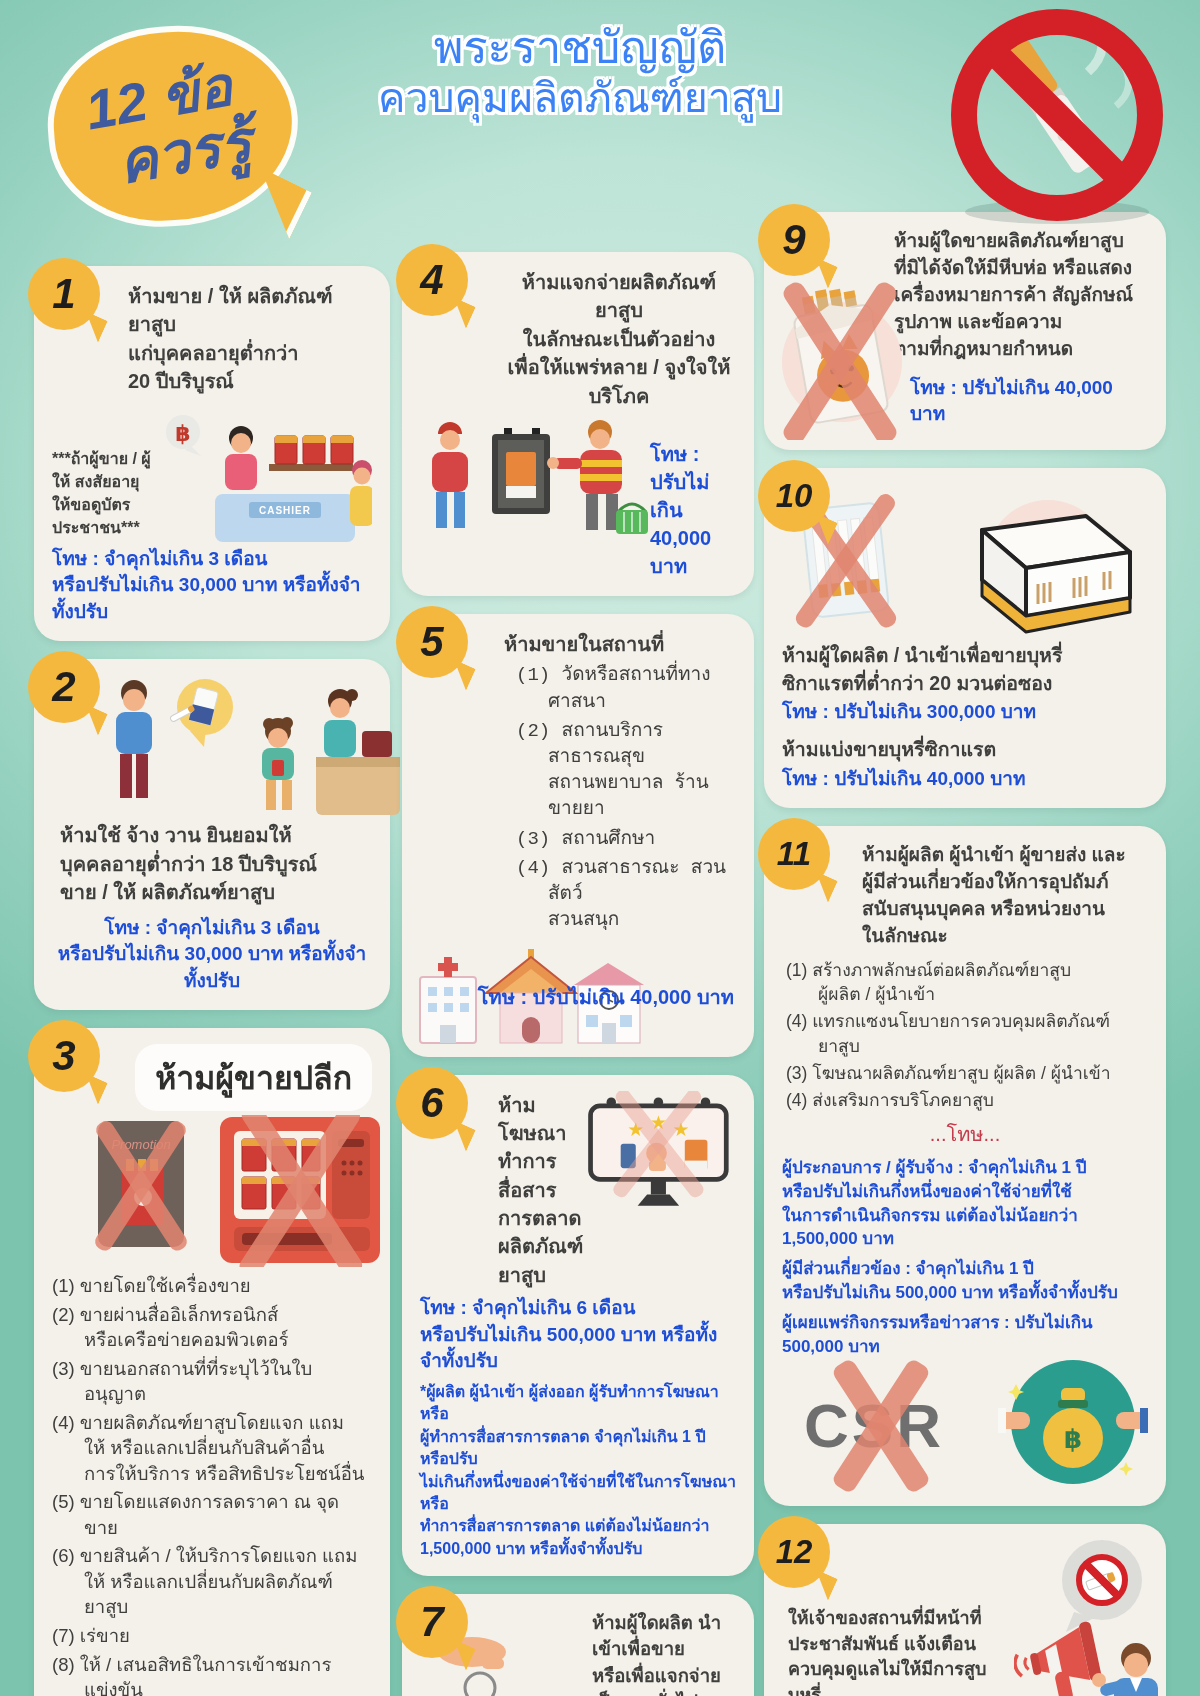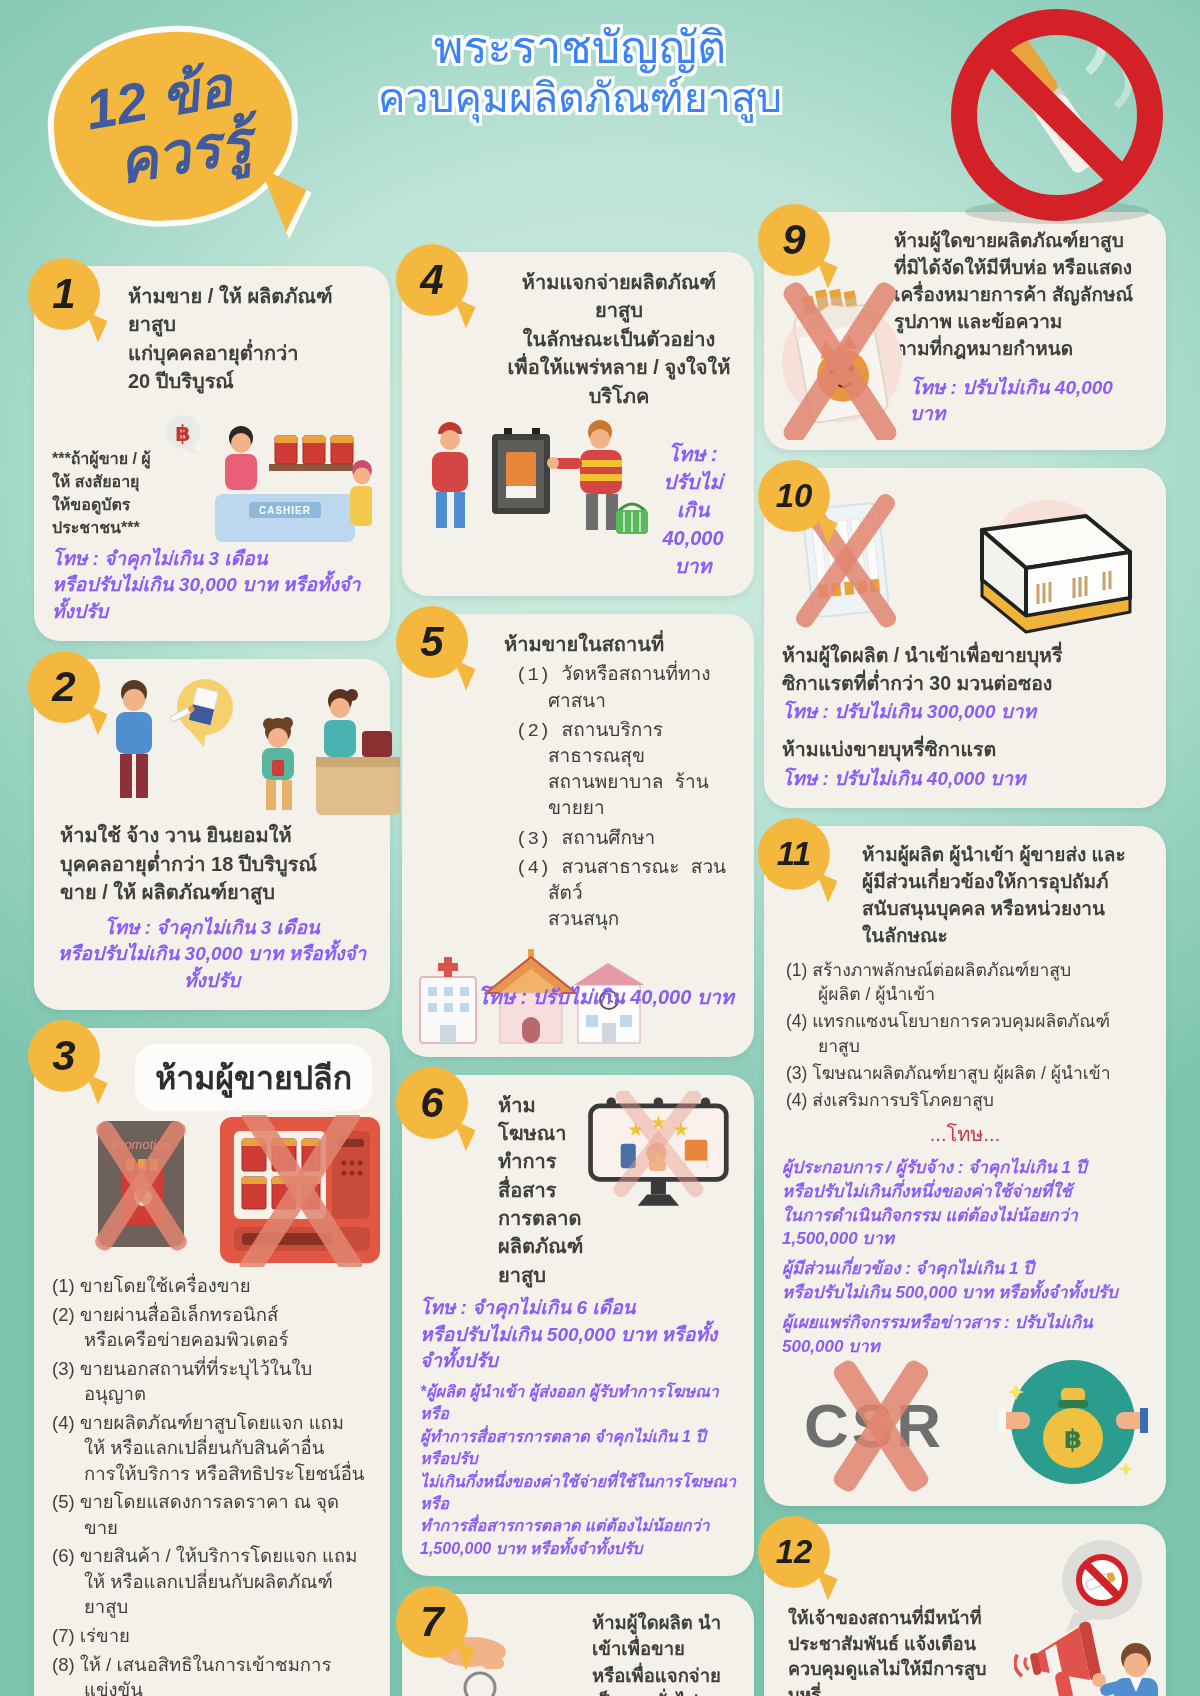--- a/index.html
+++ b/index.html
@@ -19,21 +19,21 @@
     background:#f5b83e;border-radius:50%;z-index:3;
     display:flex;align-items:center;justify-content:center;
     font-size:42px;font-weight:800;font-style:italic;color:#1e1e1e;
   }
   .badge::after{
     content:"";position:absolute;right:-4px;bottom:-9px;width:24px;height:24px;
     background:#f5b83e;clip-path:polygon(0 0,100% 0,100% 100%);transform:rotate(24deg);
   }
   .badge.two{font-size:33px;}
   .law{color:#3f3f3d;font-weight:600;font-size:20px;line-height:1.42;white-space:pre-line;}
-  .penalty{color:#8b5cf6;font-weight:700;font-size:19px;line-height:1.40;white-space:pre-line;font-style:italic;}
+  .penalty{color:#1d4ed8;font-weight:700;font-size:19px;line-height:1.40;white-space:pre-line;}
   .note{color:#3f3f3d;font-weight:600;font-size:16px;line-height:1.45;white-space:pre-line;}
   .list-item{color:#3f3f3d;font-size:18.5px;line-height:1.38;padding-left:32px;text-indent:-32px;
     white-space:pre-line;margin-bottom:3px;font-weight:500;}
   .pen-header{color:#c43b4c;font-weight:400;font-size:20px;text-align:center;margin:6px 0 4px;}
 
   
   #hdr-bubble{
     position:absolute;left:48px;top:26px;width:238px;height:188px;z-index:2;
     background:#f5b83e;border:6px solid #fcfcf9;
     border-radius:49% 51% 52% 48%;transform:rotate(-4deg);
@@ -69,21 +69,21 @@
   #c2-scene{display:block;margin:-6px 0 2px 48px;}
   #card2 .law{margin-left:8px;}
   #card2 .penalty{text-align:center;margin-top:8px;}
   
   #c3-head{display:flex;justify-content:flex-end;margin-bottom:4px;}
   .c3-title{background:#fdfcfa;border-radius:22px;padding:8px 20px;font-size:32px;font-weight:800;color:#2f2f2d;}
   #c3-illus{display:block;margin:0 0 6px 28px;}
   
   #card4 .law{margin-left:82px;text-align:center;}
   #c4-bottom{display:flex;align-items:flex-start;margin-top:4px;}
-  #c4-bottom .penalty{flex:1;text-align:center;margin-top:26px;font-size:20px;}
+  #c4-bottom .penalty{flex:1;text-align:left;margin-top:26px;font-size:20px;}
   
   #card5 .c5-title{margin-left:84px;}
   #c5-list{margin:4px 0 0 96px;font-family:Liberation Mono, monospace;}
   #c5-list .list-item{font-size:19px;}
   #c5-bottom{position:relative;height:104px;}
   #c5-bottom svg{position:absolute;left:-4px;bottom:-6px;}
   #c5-bottom .penalty{position:absolute;right:2px;bottom:30px;font-size:20px;}
   
   #c6-top{display:flex;}
   #c6-top .law{margin-left:78px;flex:1;}
@@ -524,21 +524,21 @@
           <line x1="258" y1="95" x2="258" y2="115"></line>
           <line x1="264" y1="94" x2="264" y2="114"></line>
         <line x1="288" y1="90" x2="288" y2="110"></line>
           <line x1="294" y1="89" x2="294" y2="109"></line>
           <line x1="300" y1="88" x2="300" y2="108"></line>
         <line x1="318" y1="84" x2="318" y2="102"></line>
           <line x1="324" y1="83" x2="324" y2="101"></line>
       </g>
     </svg>
     <div class="law">ห้ามผู้ใดผลิต / นำเข้าเพื่อขายบุหรี่
-ซิกาแรตที่ต่ำกว่า 30 มวนต่อซอง</div>
+ซิกาแรตที่ต่ำกว่า 20 มวนต่อซอง</div>
     <div class="penalty">โทษ : ปรับไม่เกิน 300,000 บาท</div>
     <div class="law law2">ห้ามแบ่งขายบุหรี่ซิกาแรต</div>
     <div class="penalty">โทษ : ปรับไม่เกิน 40,000 บาท</div>
   </div>
 
   <div class="card" id="card11">
     <div class="badge two">
         <span>11</span>
       </div>
     <div class="law">ห้ามผู้ผลิต ผู้นำเข้า ผู้ขายส่ง และ

